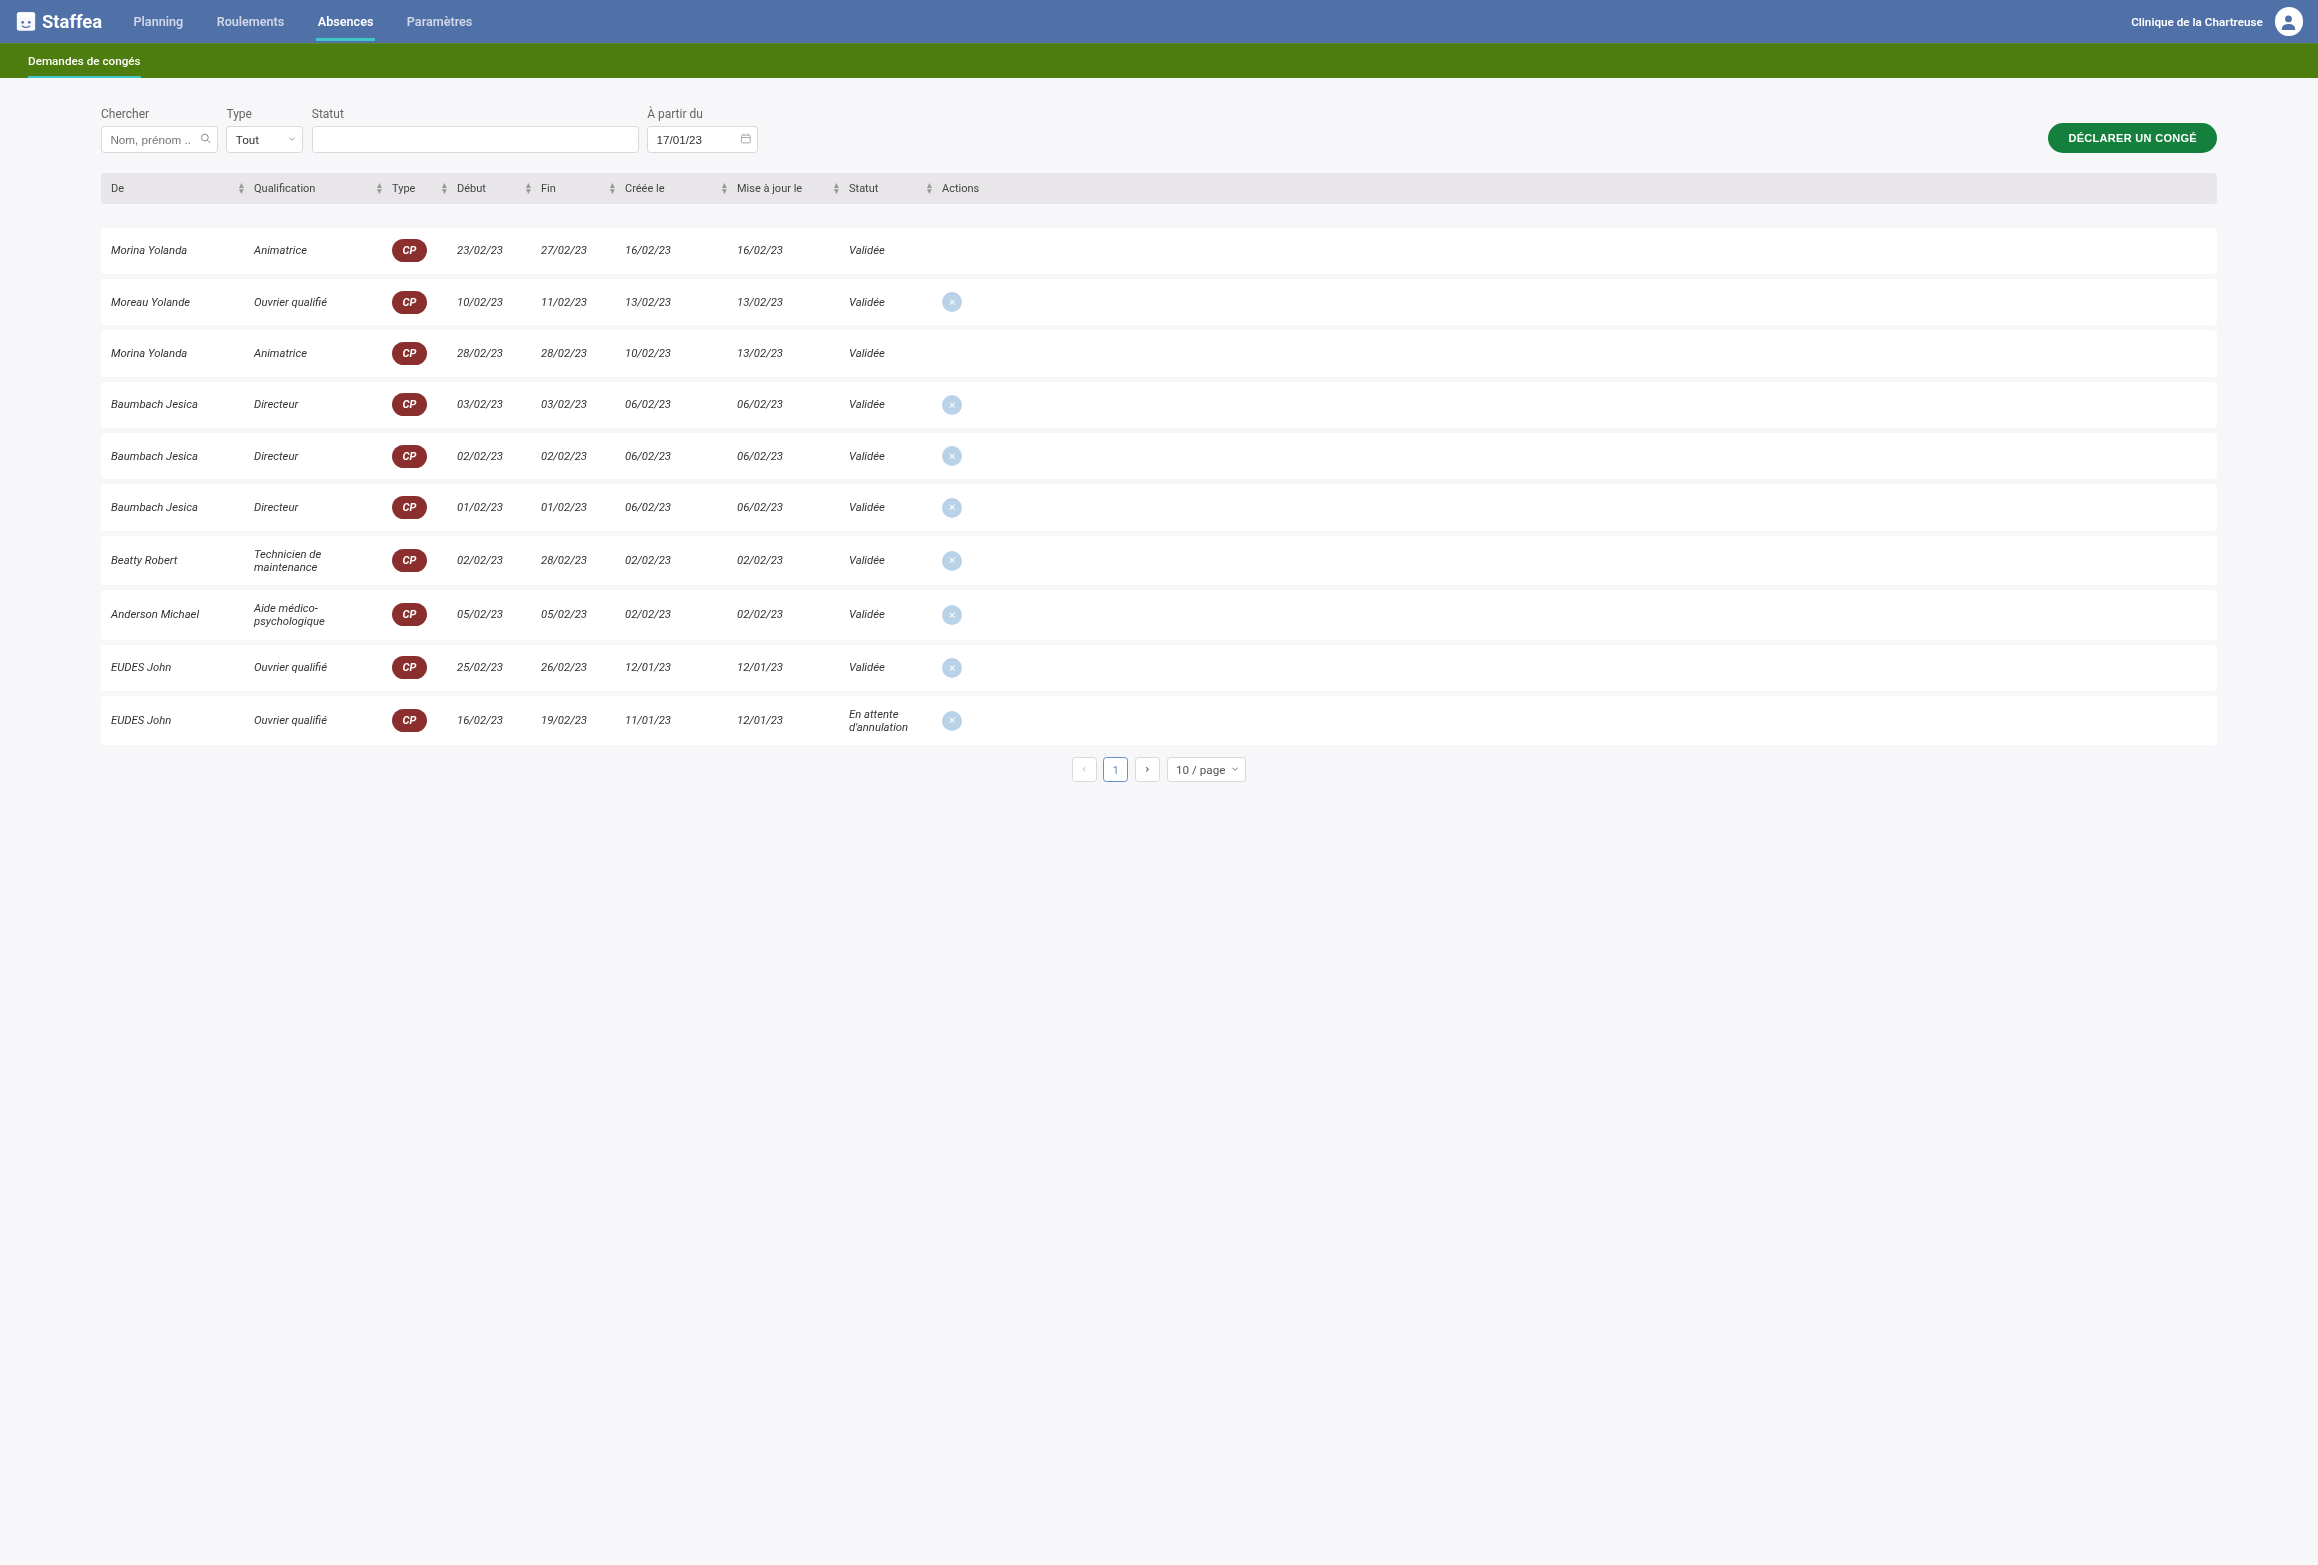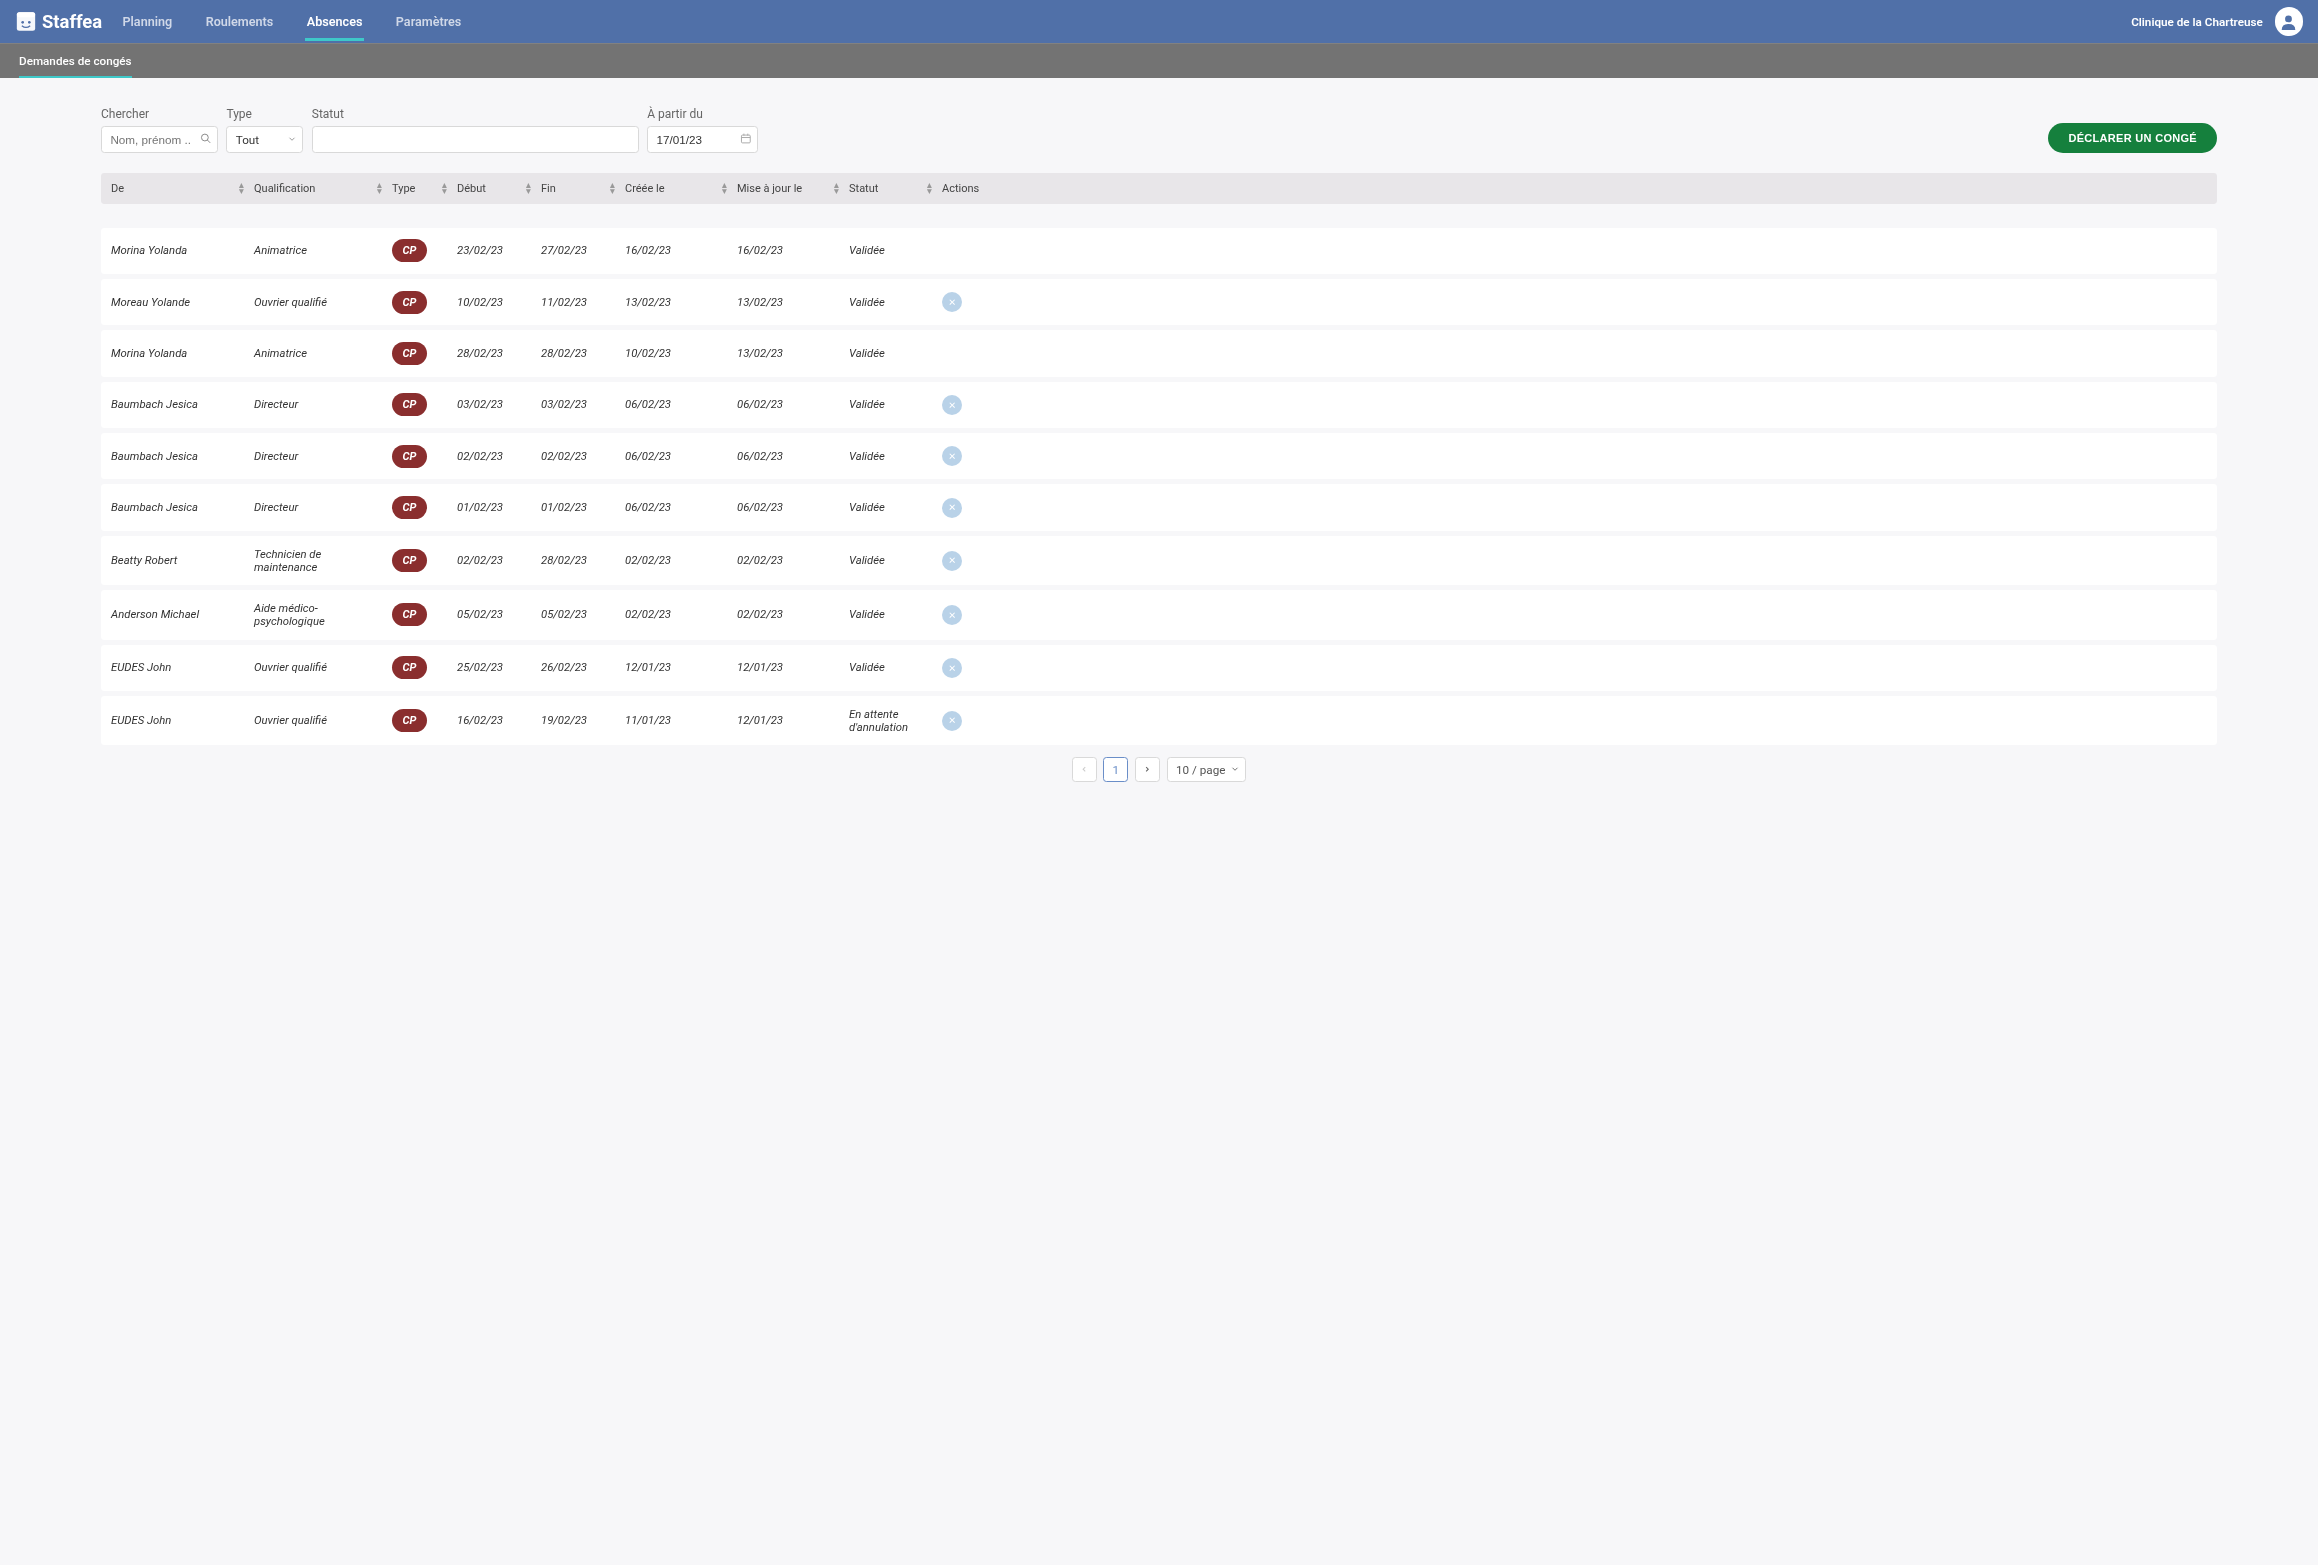--- a/index.html
+++ b/index.html
@@ -16,21 +16,21 @@
   padding: 0 15px;
   height: 43px;
   position: relative;
 }
 .logo {
   display: flex;
   align-items: center;
   color: #fff;
   font-weight: 700;
   font-size: 18.4px;
-  margin-right: 7px;
+  margin-right: 18px;
 }
 .logo svg { margin-right: 5px; }
 .nav-tabs { display: flex; gap: 6.7px; }
 .nav-tab {
   padding: 11.7px 13.4px;
   color: #d0d8e8;
   font-weight: 600;
   font-size: 12.6px;
   cursor: pointer;
   position: relative;
@@ -54,22 +54,22 @@
 .avatar {
   width: 28.5px; height: 28.5px;
   border-radius: 50%;
   background: #fff;
   display: flex;
   align-items: center;
   justify-content: center;
 }
 .avatar svg { fill: #5070a8; }
 .sub-nav {
-  background: #737373;
-  padding: 0 19px;
+  background: #4d7c0f;
+  padding: 0 28px;
   border-top: 0.8px solid rgba(255,255,255,0.1);
 }
 .sub-tab {
   display: inline-block;
   padding: 10px 0;
   color: #fff;
   font-weight: 500;
   position: relative;
 }
 .sub-tab::after {

